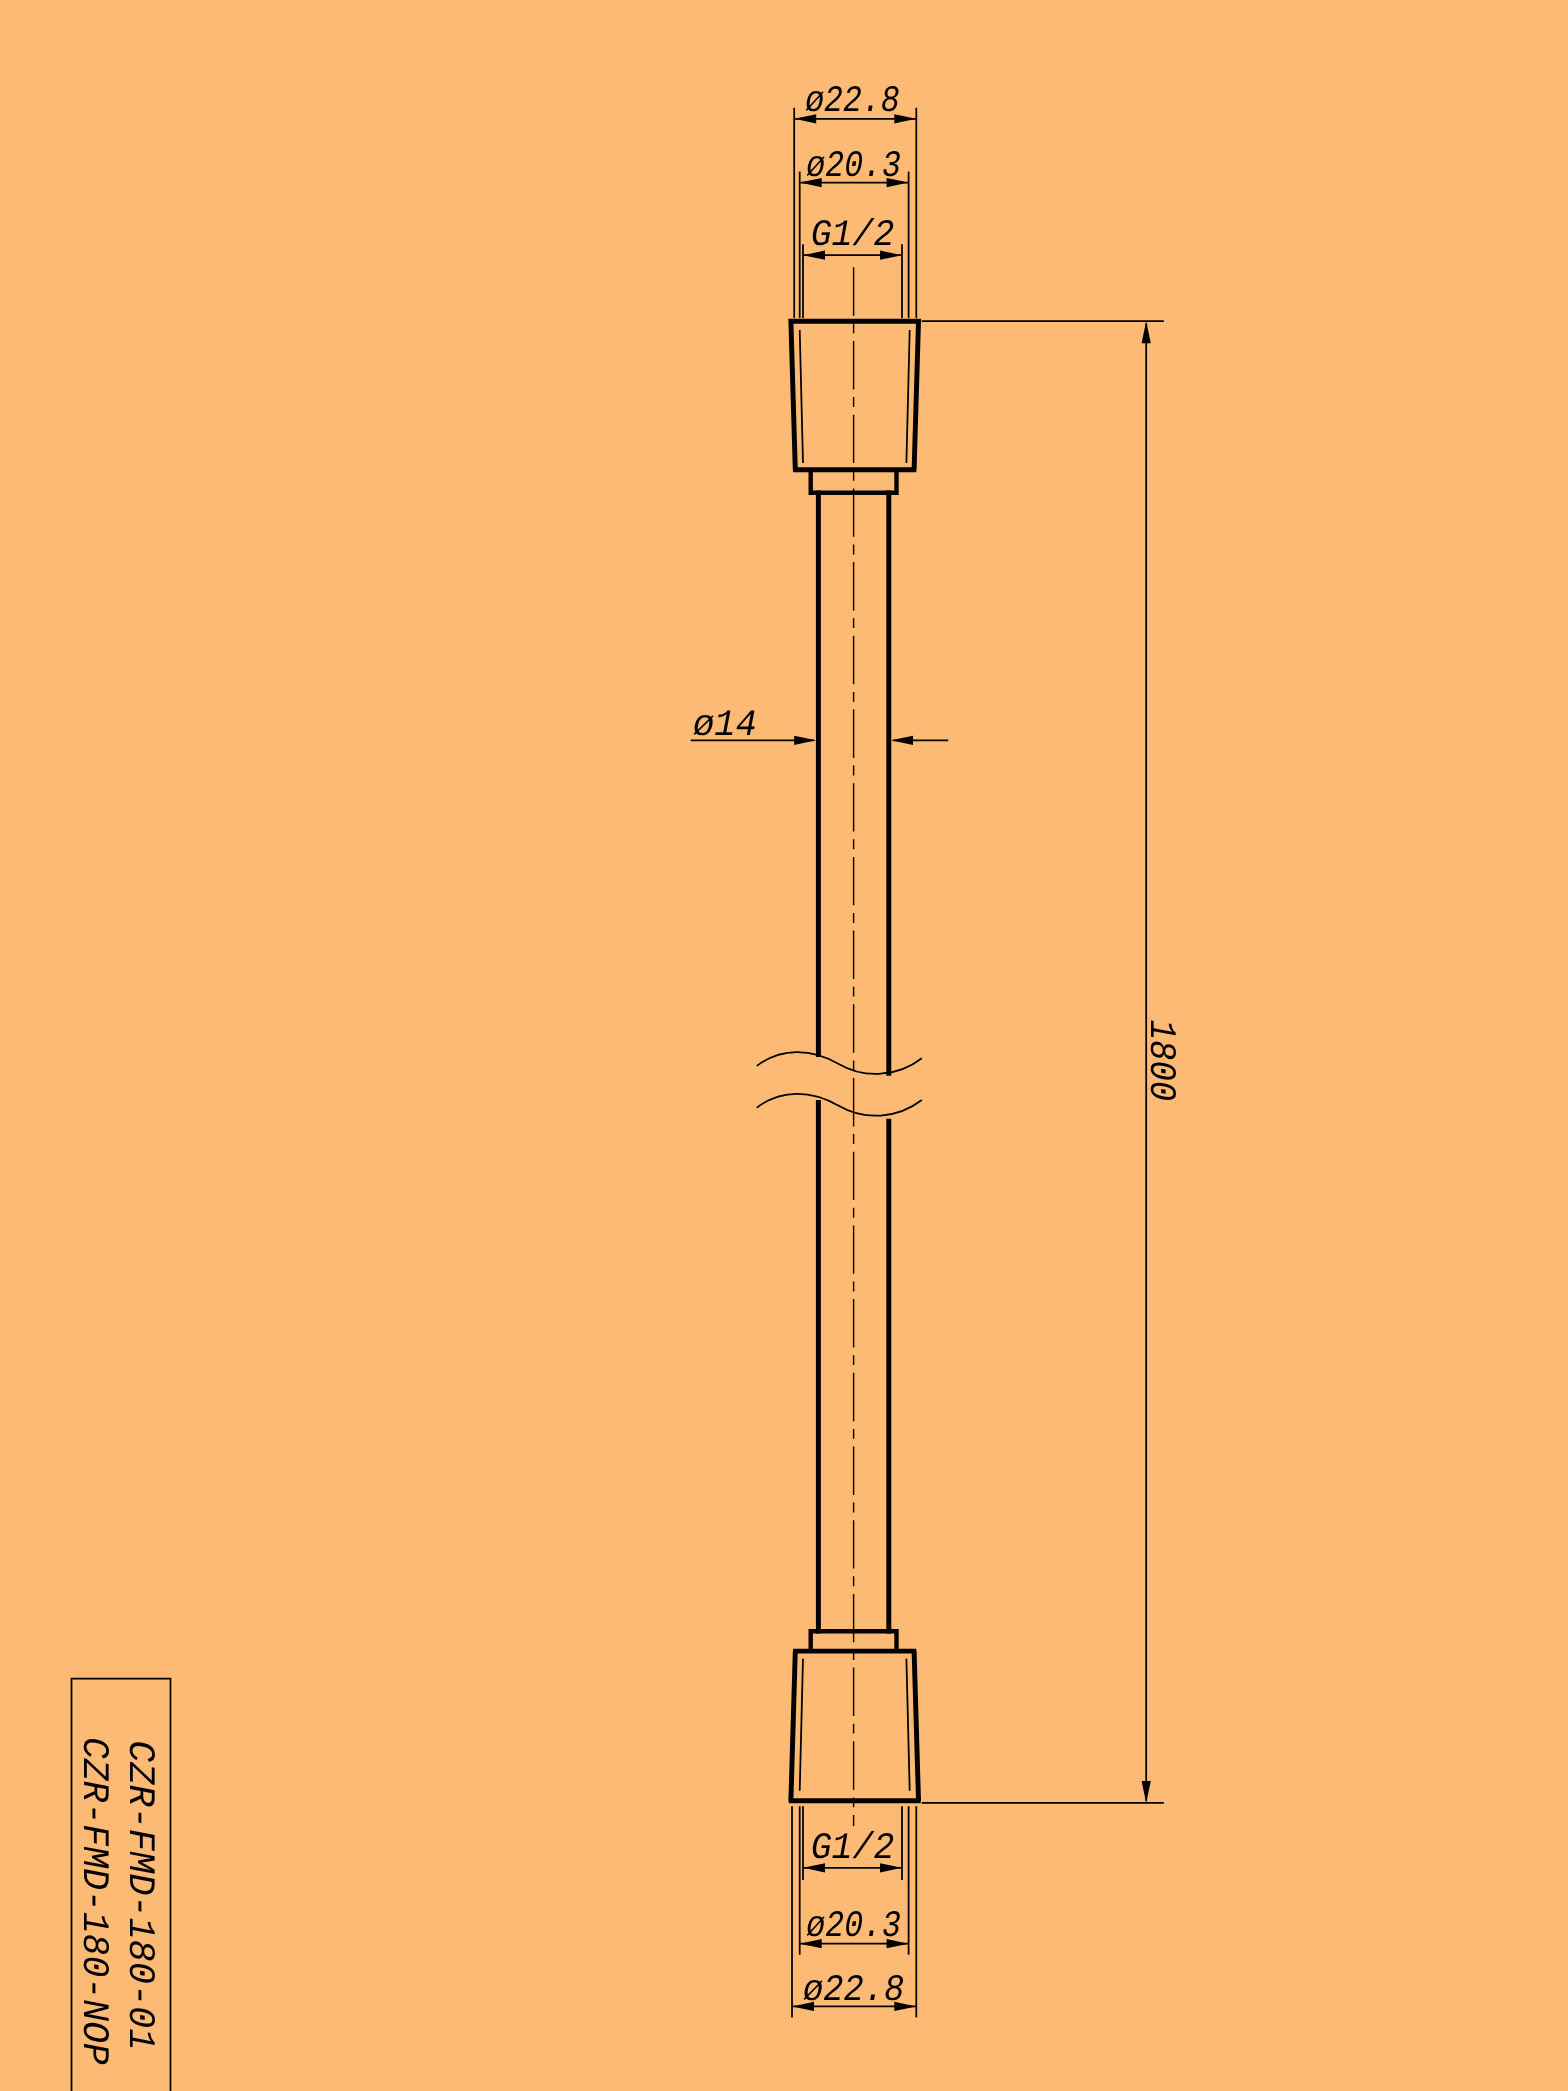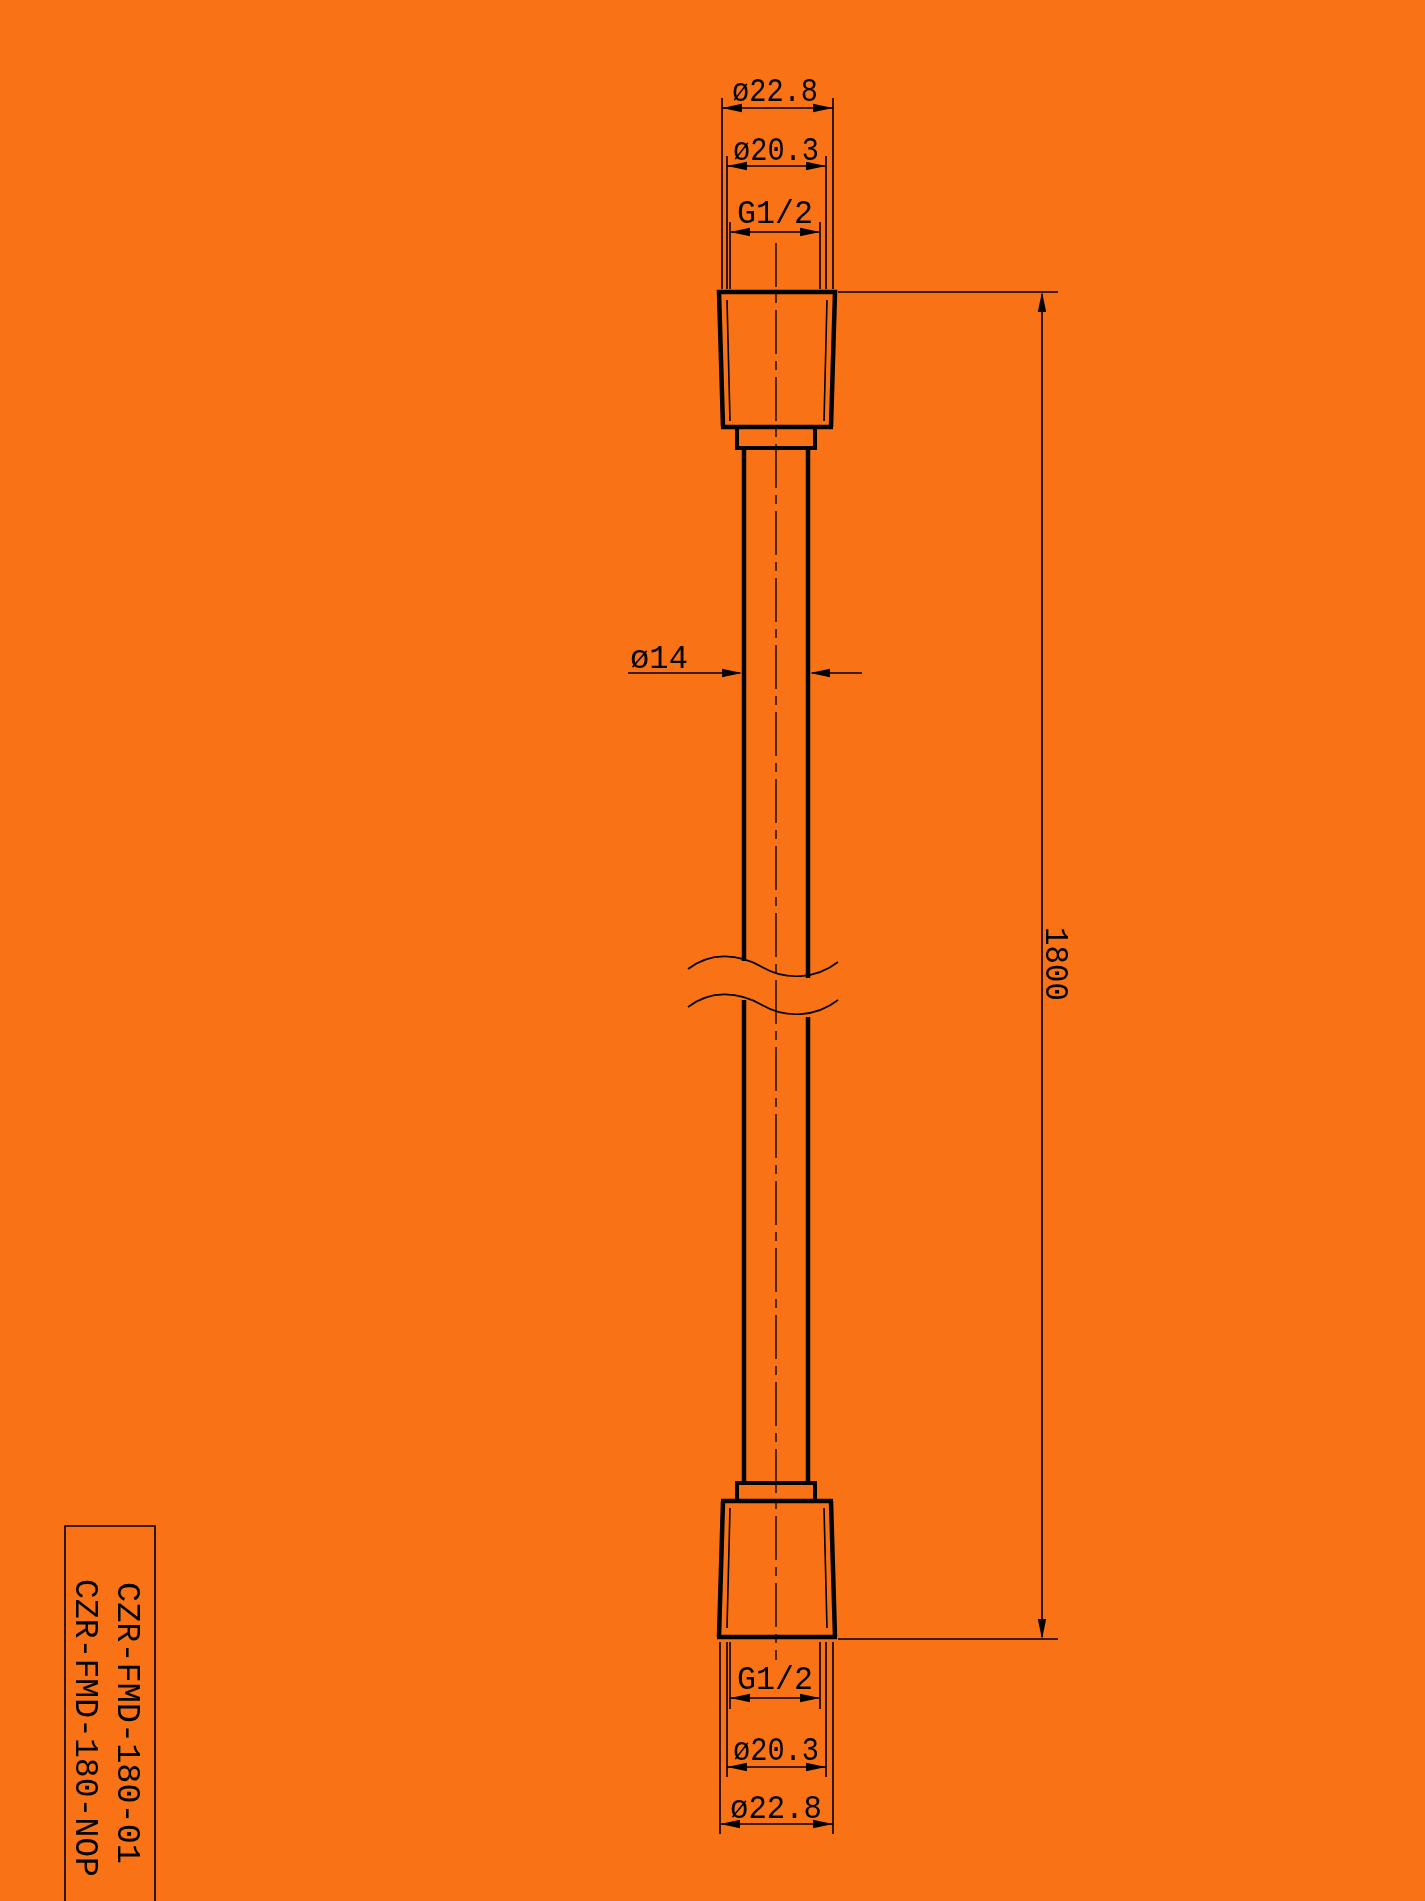--- a/index.html
+++ b/index.html
@@ -1,21 +1,22 @@
 <!DOCTYPE html>
 <html><head>
 <meta charset="utf-8">
 <style>
   html, body { margin: 0; padding: 0; background: #ffffff; }
   .sheet {
     position: relative;
     width: 1425px;
     height: 1901px;
-    background: #f97316;
+    background: #fdba74;
     overflow: hidden;
+    font-style: italic;
   }
   svg { display: block; width: 1425px; height: 1901px; }
   text {
     font-family: "Liberation Mono", "DejaVu Sans Mono", monospace;
     fill: #000000;
     font-size: 34px;
   }
   .obj  { stroke: #000000; stroke-width: 4.5; fill: none; }
   .obj2 { stroke: #000000; stroke-width: 4;   fill: none; }
   .thin { stroke: #000000; stroke-width: 1.6; fill: none; }

